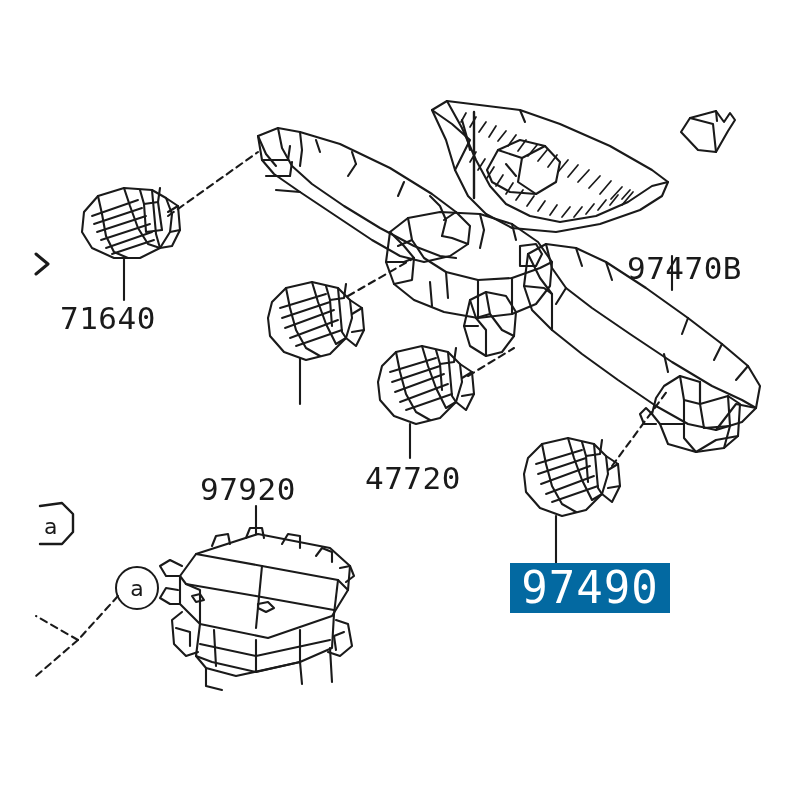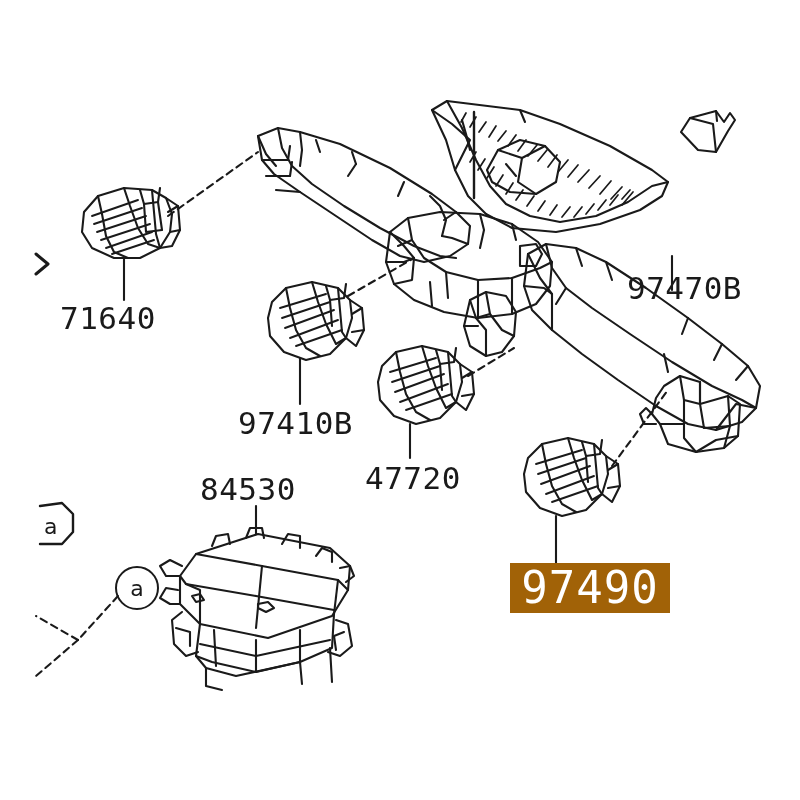--- a/index.html
+++ b/index.html
@@ -3,21 +3,21 @@
 <meta charset="utf-8">
 <title>Parts Diagram</title>
 <style>
   html,body{margin:0;padding:0;background:#ffffff;}
   body{width:800px;height:800px;overflow:hidden;
        font-family:"DejaVu Sans Mono","Liberation Mono",monospace;}
   #stage{position:relative;width:800px;height:800px;background:#fff;}
   #art{position:absolute;left:0;top:0;width:800px;height:800px;}
   .lbl{position:absolute;color:#1a1a1a;font-family:"DejaVu Sans Mono","Liberation Mono",monospace;
        font-size:31px;letter-spacing:0.5px;white-space:nowrap;line-height:1;}
-  .hl{position:absolute;background:#a16207;color:#ffffff;font-size:44px;
+  .hl{position:absolute;background:#0369a1;color:#ffffff;font-size:44px;
       font-family:"DejaVu Sans Mono","Liberation Mono",monospace;
       letter-spacing:1px;line-height:1;display:flex;align-items:center;
       justify-content:center;white-space:nowrap;}
   .cmark{position:absolute;color:#1a1a1a;font-size:22px;
          font-family:"DejaVu Sans","Liberation Sans",sans-serif;
          display:flex;align-items:center;justify-content:center;
          border:2px solid #1a1a1a;border-radius:50%;box-sizing:border-box;}
 </style>
 </head>
 <body>
@@ -320,27 +320,26 @@
 
       <g stroke-width="2.4">
         <path d="M40 506 L62 503 L73 514 L73 532 L62 544 L40 544"></path>
       </g>
 
     </g>
   </svg>
 
   <div class="lbl" style="left:60px;top:303px;">71640</div>
 
-  <div class="lbl" style="left:238px;top:408px;">97410B</div>
 
   <div class="lbl" style="left:365px;top:463px;">47720</div>
 
-  <div class="lbl" style="left:627px;top:253px;margin-top:20px;">97470B</div>
-
-  <div class="lbl" style="left:200px;top:474px;">84530</div>
+  <div class="lbl" style="left:627px;top:253px;">97470B</div>
+
+  <div class="lbl" style="left:200px;top:474px;">97920</div>
 
   <div class="hl" style="left:510px;top:563px;width:160px;height:50px;">97490</div>
 
   <div class="cmark" style="left:40px;top:506px;width:36px;height:40px;border:none;background:transparent;
               justify-content:flex-start;padding-left:4px;">a</div>
 
   <div class="cmark" style="left:115px;top:566px;width:44px;height:44px;">a</div>
 
 </div>
 

